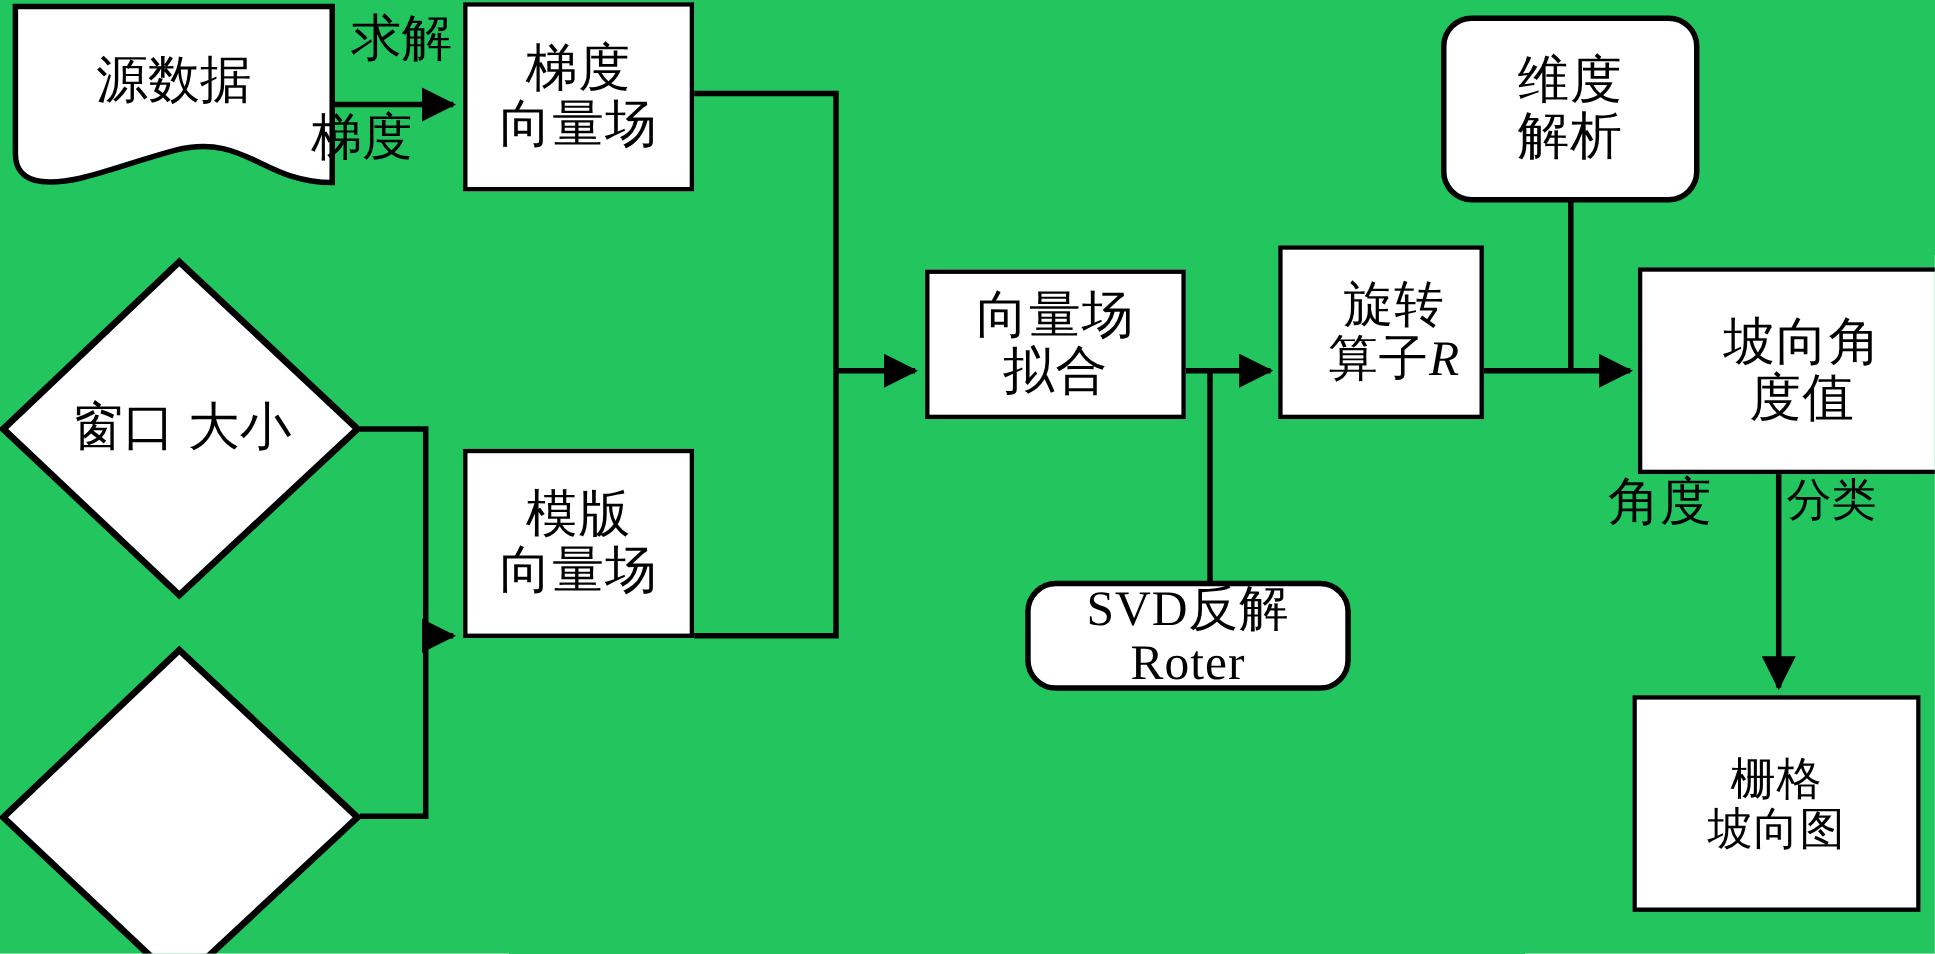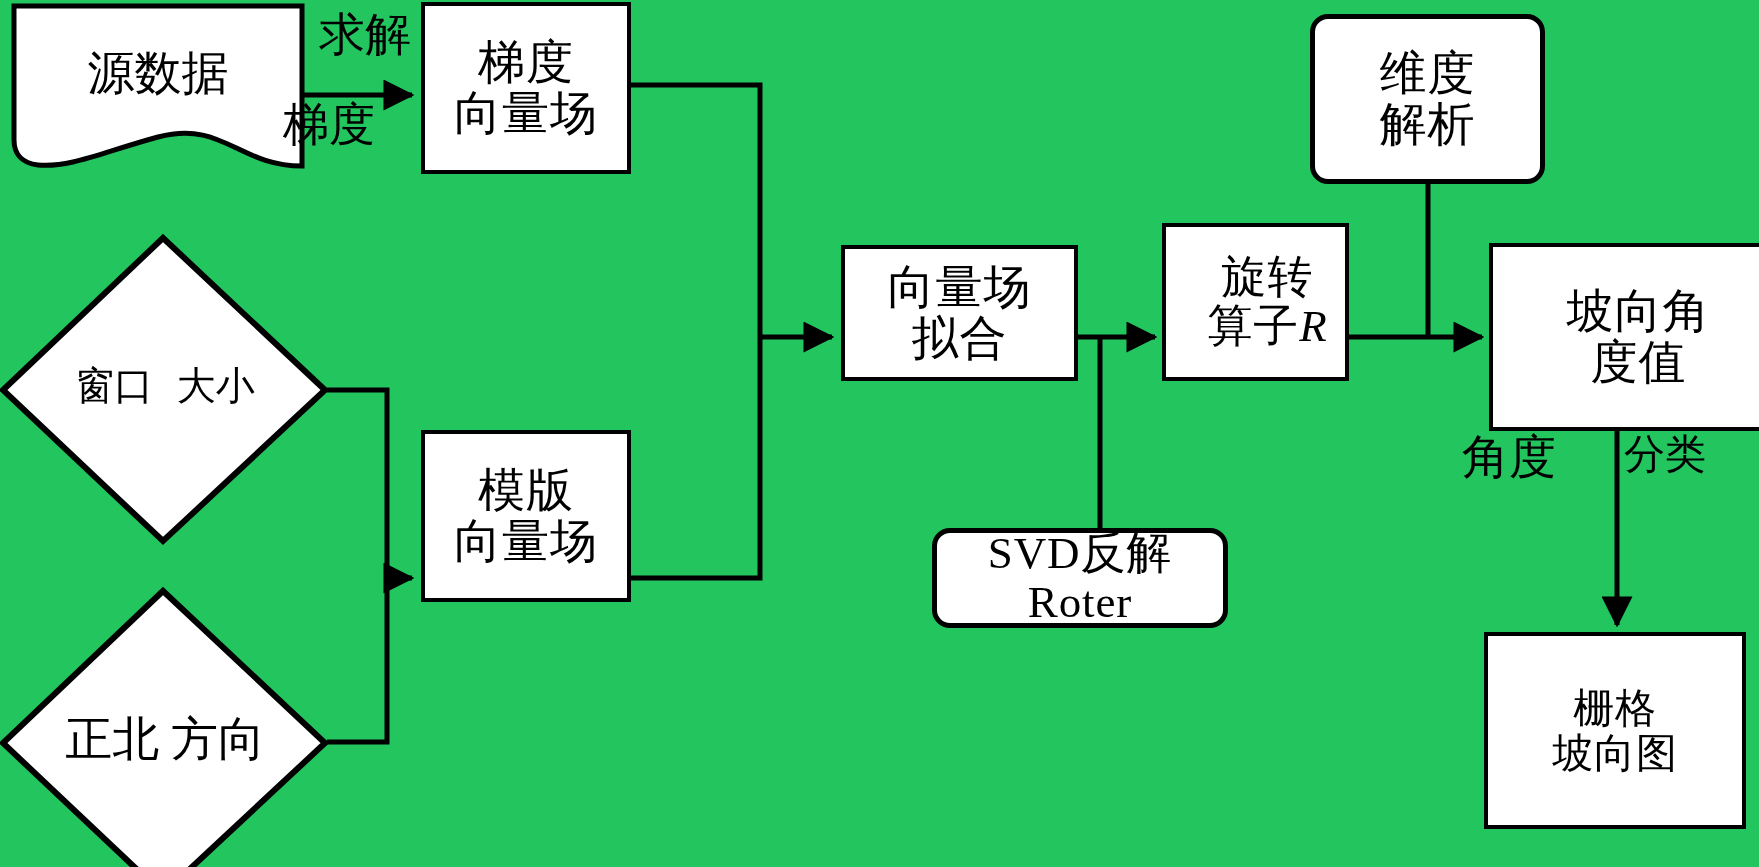--- a/index.html
+++ b/index.html
@@ -33,21 +33,21 @@
     color: #000000;
     background: #ffffff;
     line-height: 1.08;
     letter-spacing: 0.02em;
   }
   .rect {
     border: 4px solid #000000;
   }
   .rounded {
     border: 5px solid #000000;
-    border-radius: 18px;
+    border-radius: 28px;
   }
   .node .ln { display: block; white-space: nowrap; }
   .edge-label {
     position: absolute;
     color: #000000;
     white-space: nowrap;
     line-height: 1.0;
     font-family: "Liberation Serif", "DejaVu Serif", serif;
   }
   .shape-holder {
@@ -120,37 +120,33 @@
 
   <div class="node rect" style="left:421px; top:2px; width:210px; height:172px; font-size:47px;">
     <span class="ln">梯度</span>
     <span class="ln">向量场</span>
   </div>
 
   <div class="shape-holder" style="left:0px; top:232px; width:330px; height:315px;">
     <svg width="330" height="315" viewBox="0 0 330 315">
       <path d="M 163 6 L 325 158 L 163 309 L 3 158 Z" fill="#ffffff" stroke="#000000" stroke-width="6"></path>
     </svg>
-    <div class="txt" style="font-size:39px;font-family:Liberation Mono, monospace;">
+    <div class="txt" style="font-size:47px;">
       <span class="ln">窗口</span>
       <span class="ln">大小</span>
     </div>
   </div>
 
   <div class="shape-holder" style="left:0px; top:585px; width:330px; height:315px;">
     <svg width="330" height="315" viewBox="0 0 330 315">
       <path d="M 163 6 L 325 158 L 163 309 L 3 158 Z" fill="#ffffff" stroke="#000000" stroke-width="6"></path>
     </svg>
-    <div class="txt" style="font-size:47px; margin-top:-6px;">
-      <span class="ln">正北</span>
-      <span class="ln">方向</span>
-    </div>
   </div>
 
-  <div class="node rect" style="left:421px; top:430px; width:210px; height:172px; font-size:47px;">
+  <div class="node rect" style="left:421px; top:408px; width:210px; height:172px; font-size:47px;">
     <span class="ln">模版</span>
     <span class="ln">向量场</span>
   </div>
 
   <div class="node rect" style="left:841px; top:245px; width:237px; height:136px; font-size:47px;">
     <span class="ln">向量场</span>
     <span class="ln">拟合</span>
   </div>
 
   <div class="node rounded" style="left:932px; top:528px; width:296px; height:100px; font-size:45px;">

